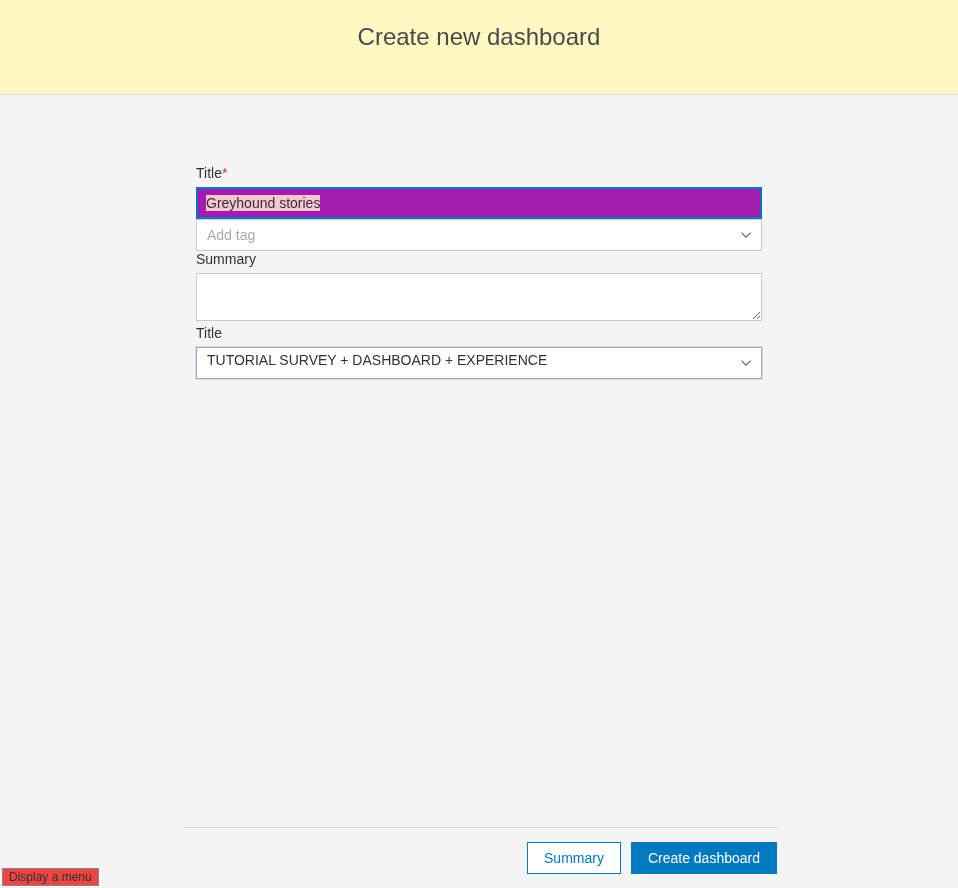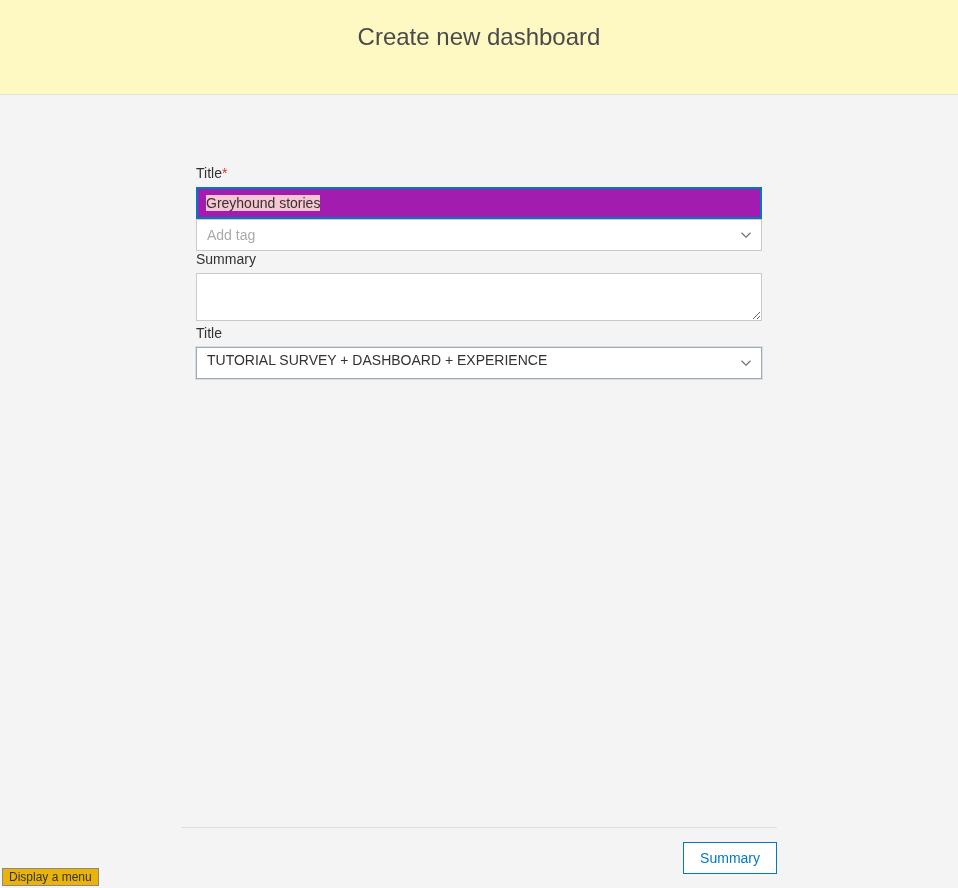--- a/index.html
+++ b/index.html
@@ -138,21 +138,21 @@
     }
     .btn-primary {
       background: #0079c1;
       border: 1px solid #0079c1;
       color: #ffffff;
     }
     .tooltip {
       position: absolute;
       bottom: 2px;
       left: 2px;
-      background: #eab308;
+      background: #ef4444;
       border: 1px solid #888;
       padding: 1px 6px;
       font-size: 12px;
       color: #333;
       font-family: Arial, sans-serif;
     }
   </style>
 </head>
 <body>
 
@@ -197,16 +197,17 @@
         <path d="M2 5 L8 11 L14 5" stroke="#6e6e6e" stroke-width="1.5" fill="none"></path>
       </svg>
     </div>
   </div>
 
 </div>
 
 <div class="footer">
   <div class="footer-inner">
     <button class="btn btn-cancel">Summary</button>
+    <button class="btn btn-primary">Create dashboard</button>
   </div>
 </div>
 
 <div class="tooltip">Display a menu</div>
 
 </body></html>

